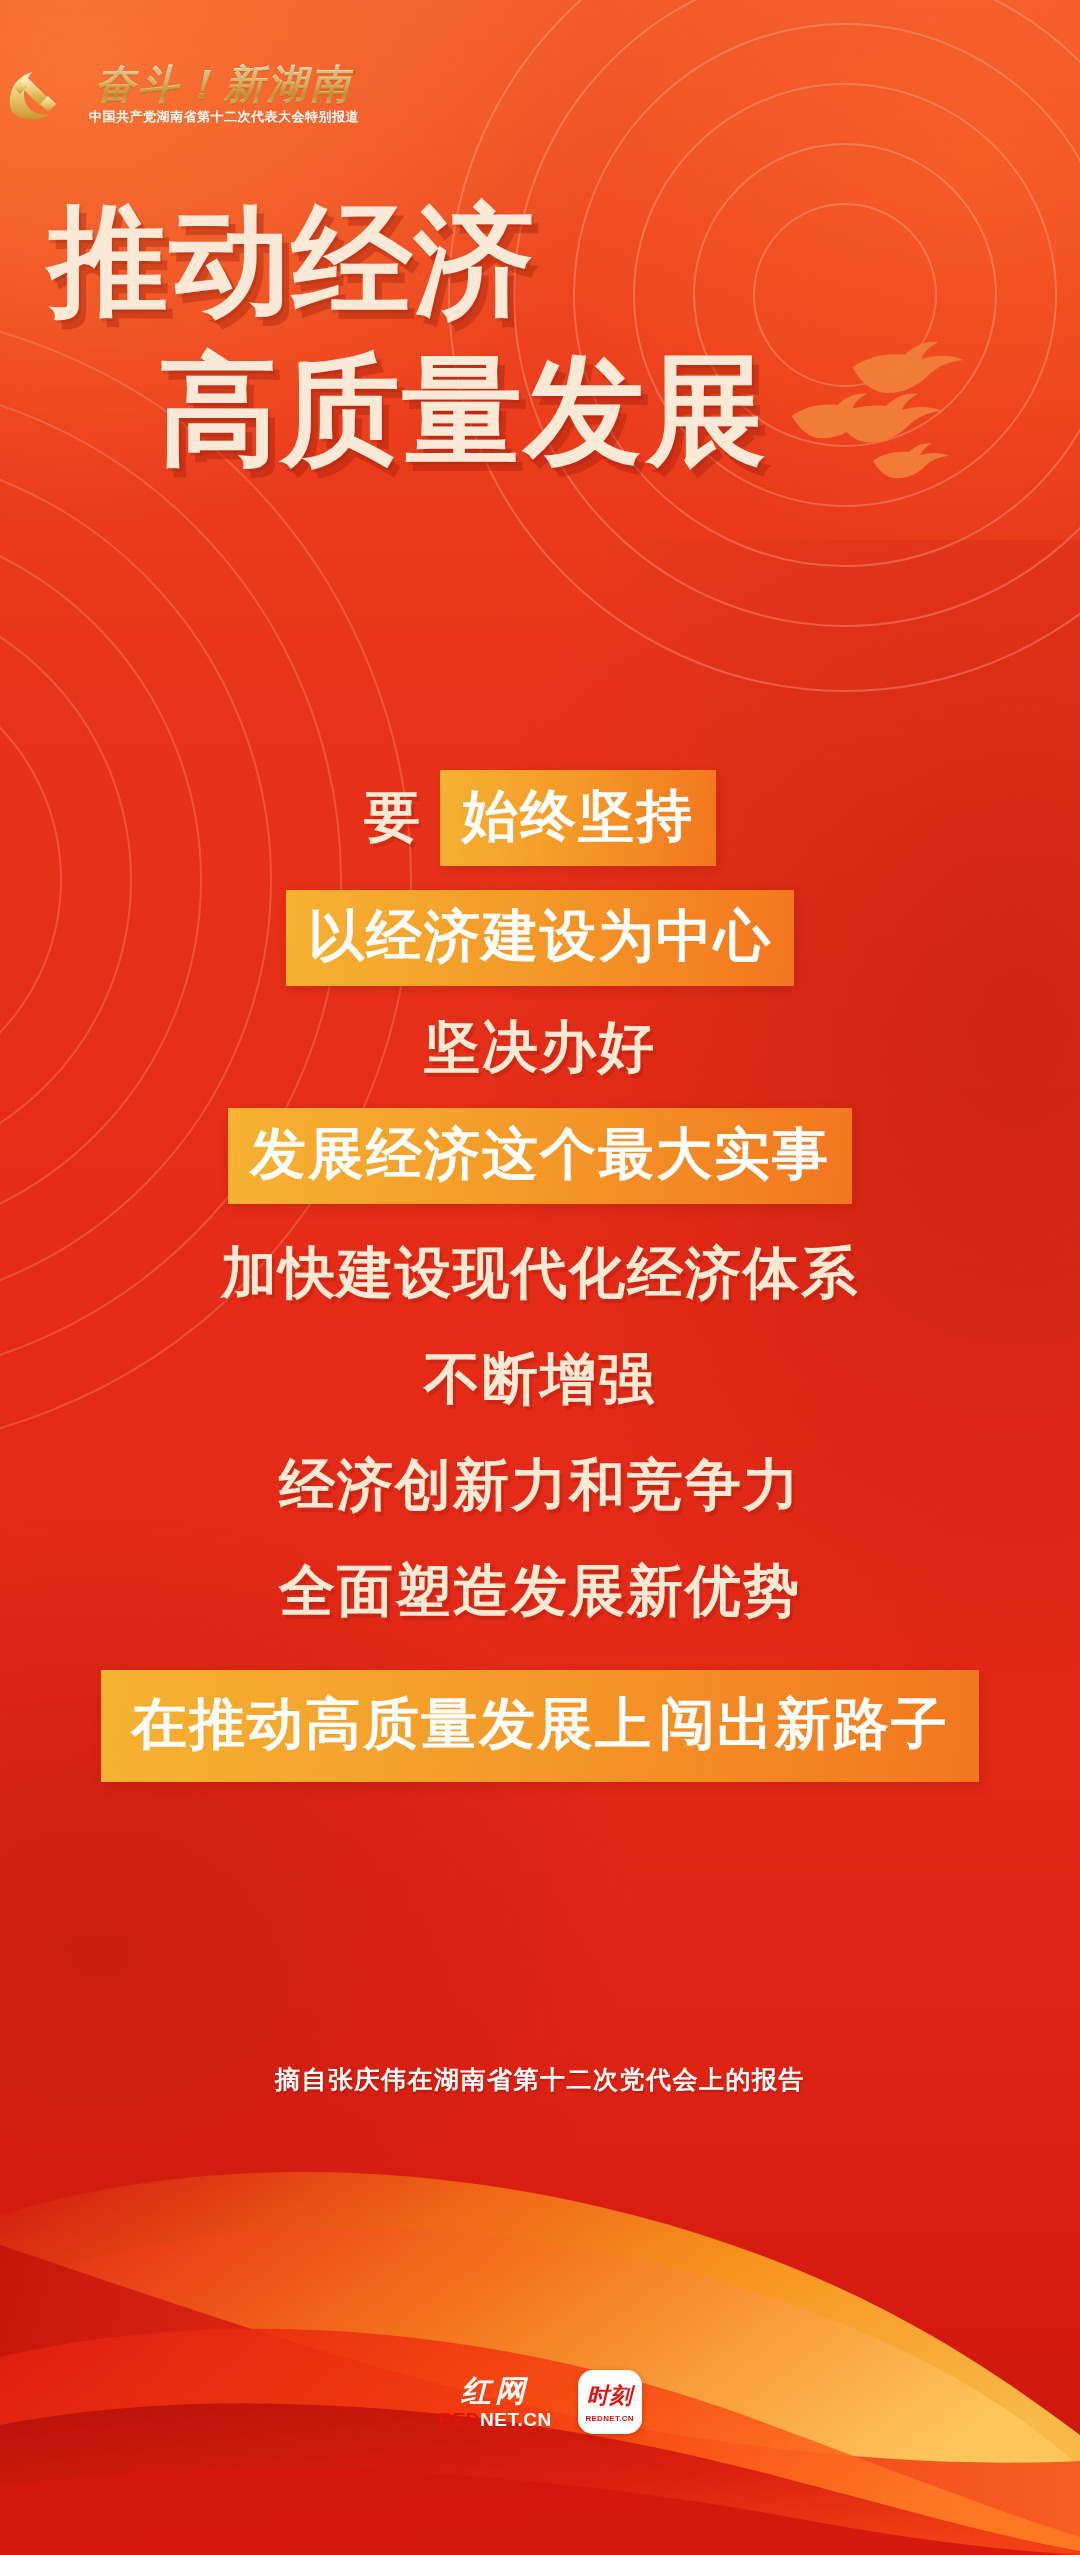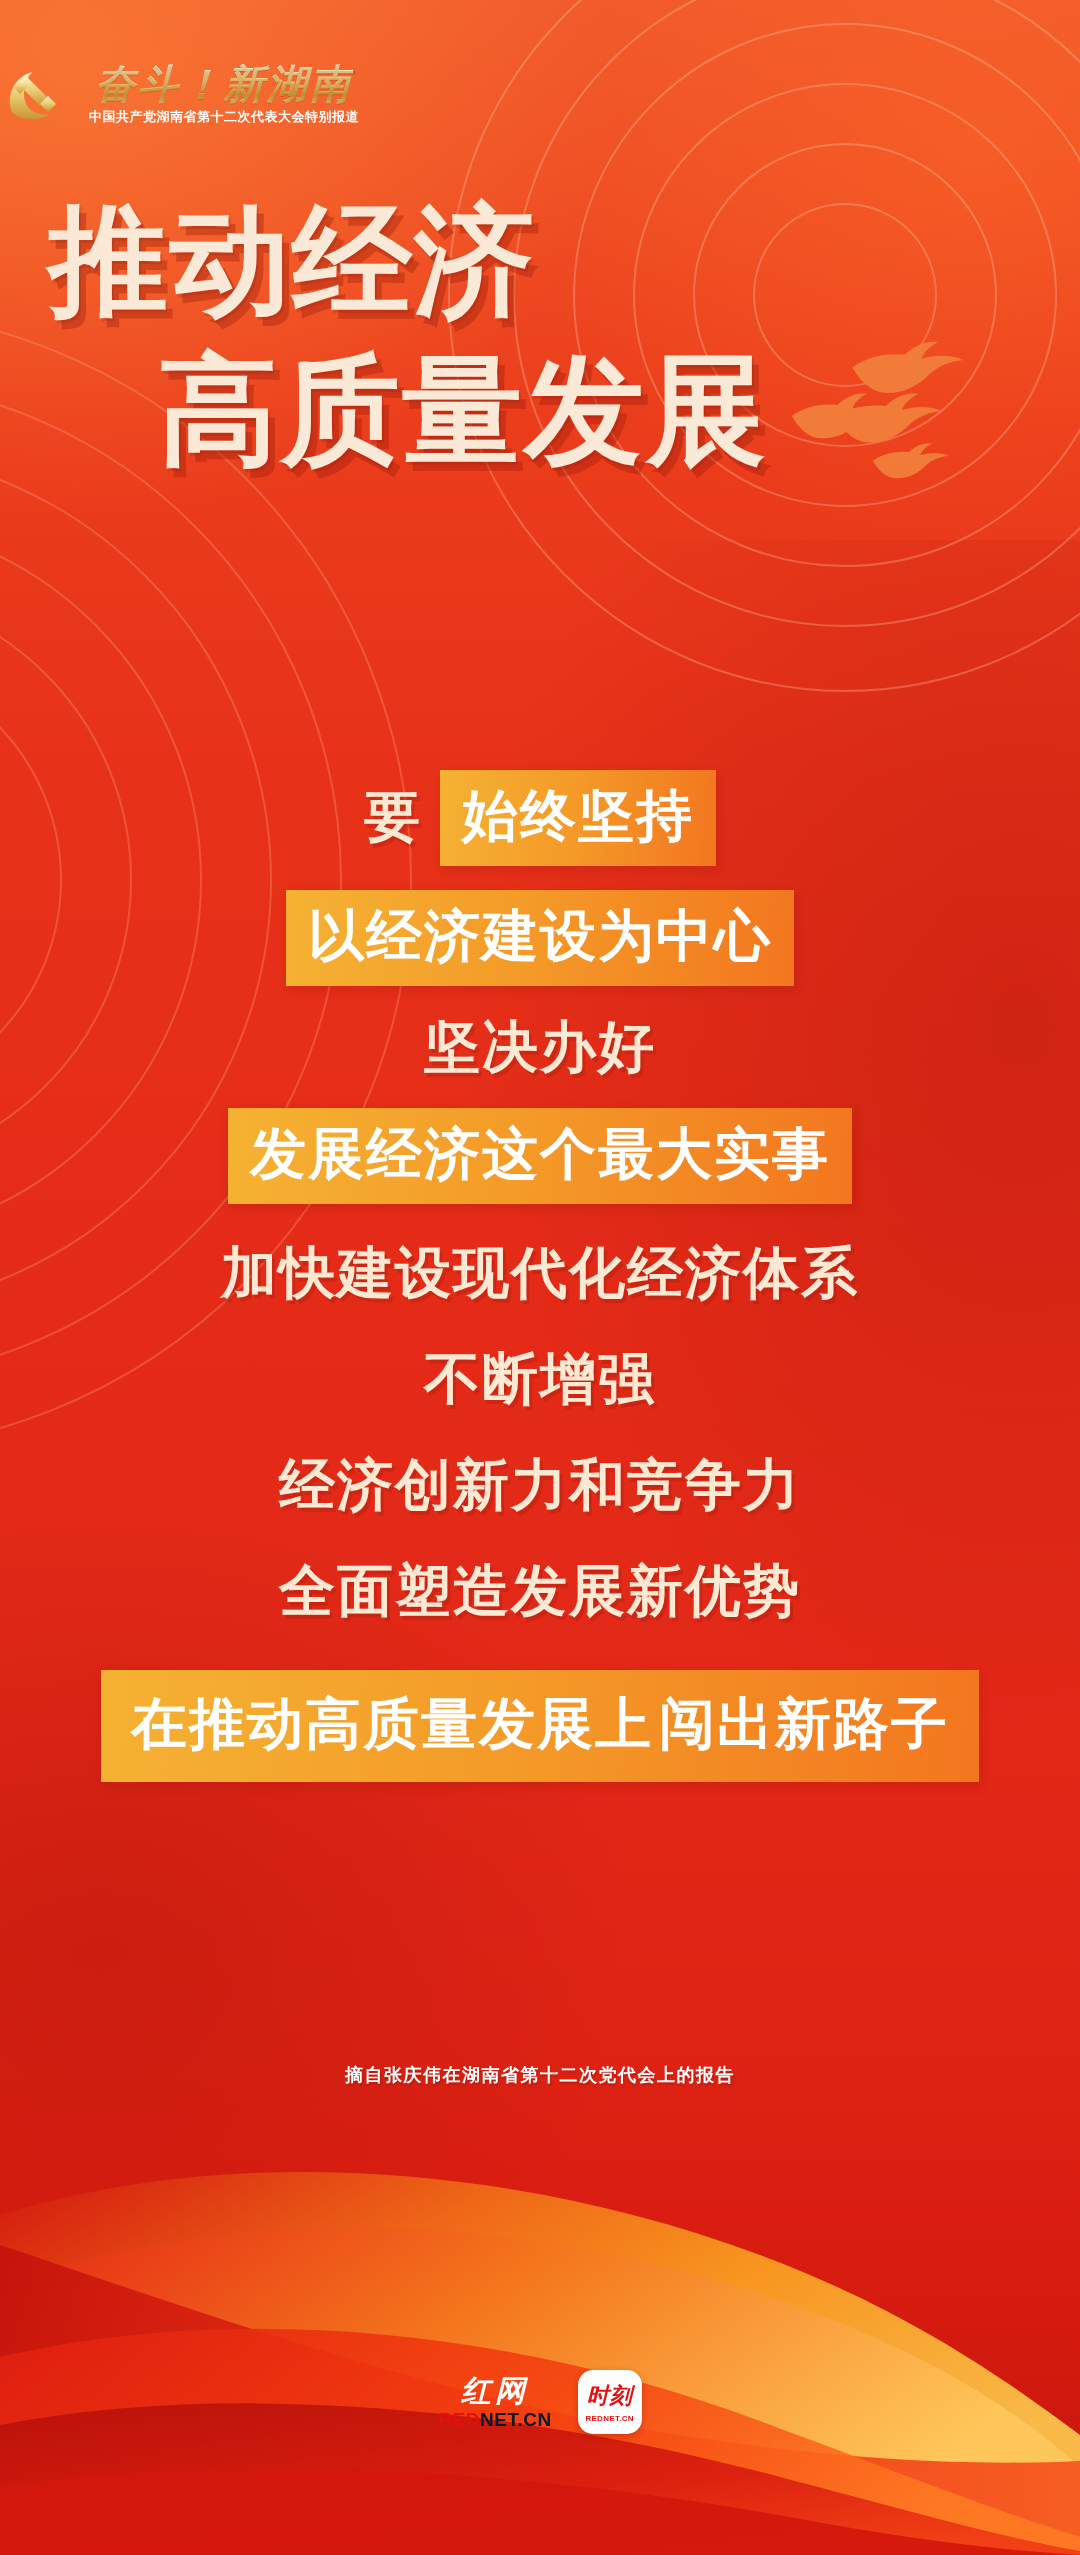--- a/index.html
+++ b/index.html
@@ -123,21 +123,21 @@
     padding:22px 30px 26px;
   }
   .chip-two .cl{line-height:1.15;}
   .gap-s{height:16px;}
   .gap-m{height:24px;}
   .gap-l{height:34px;}
 
   
   .credit{
     position:absolute;left:0;right:0;top:2063px;text-align:center;
-    color:#FFFFFF;font-weight:800;font-size:18px;letter-spacing:1.5px;
+    color:#FFFFFF;font-weight:800;font-size:25px;letter-spacing:1.5px;
     text-shadow:1px 2px 2px rgba(120,15,5,.35);
   }
 
   
   .ribbons{position:absolute;left:0;right:0;bottom:0;height:460px;overflow:hidden;}
   .ribbons svg{display:block;width:1080px;height:460px;}
 
   
   .footer{
     position:absolute;left:0;right:0;top:2370px;
@@ -146,21 +146,21 @@
   .rednet{display:flex;flex-direction:column;align-items:center;line-height:1;}
   .rednet .cn{
     font-family:"Liberation Serif","DejaVu Serif",serif;
     font-style:italic;font-weight:700;font-size:30px;color:#FFFFFF;
     letter-spacing:4px;
   }
   .rednet .en{
     font-weight:800;font-size:19px;letter-spacing:.5px;margin-top:4px;
   }
   .rednet .en .red{color:#E4100F;}
-  .rednet .en .wht{color:#0f172a;}
+  .rednet .en .wht{color:#ffffff;}
   .appicon{
     width:64px;height:64px;border-radius:15px;background:#FFFFFF;
     display:flex;flex-direction:column;align-items:center;justify-content:center;
     box-shadow:0 2px 6px rgba(120,10,5,.3);
   }
   .appicon .ic-cn{
     font-family:"Liberation Serif","DejaVu Serif",serif;
     font-weight:700;font-style:italic;font-size:22px;color:#E4100F;letter-spacing:1px;
   }
   .appicon .ic-en{font-size:8px;color:#E4100F;font-weight:700;margin-top:3px;letter-spacing:.3px;}

